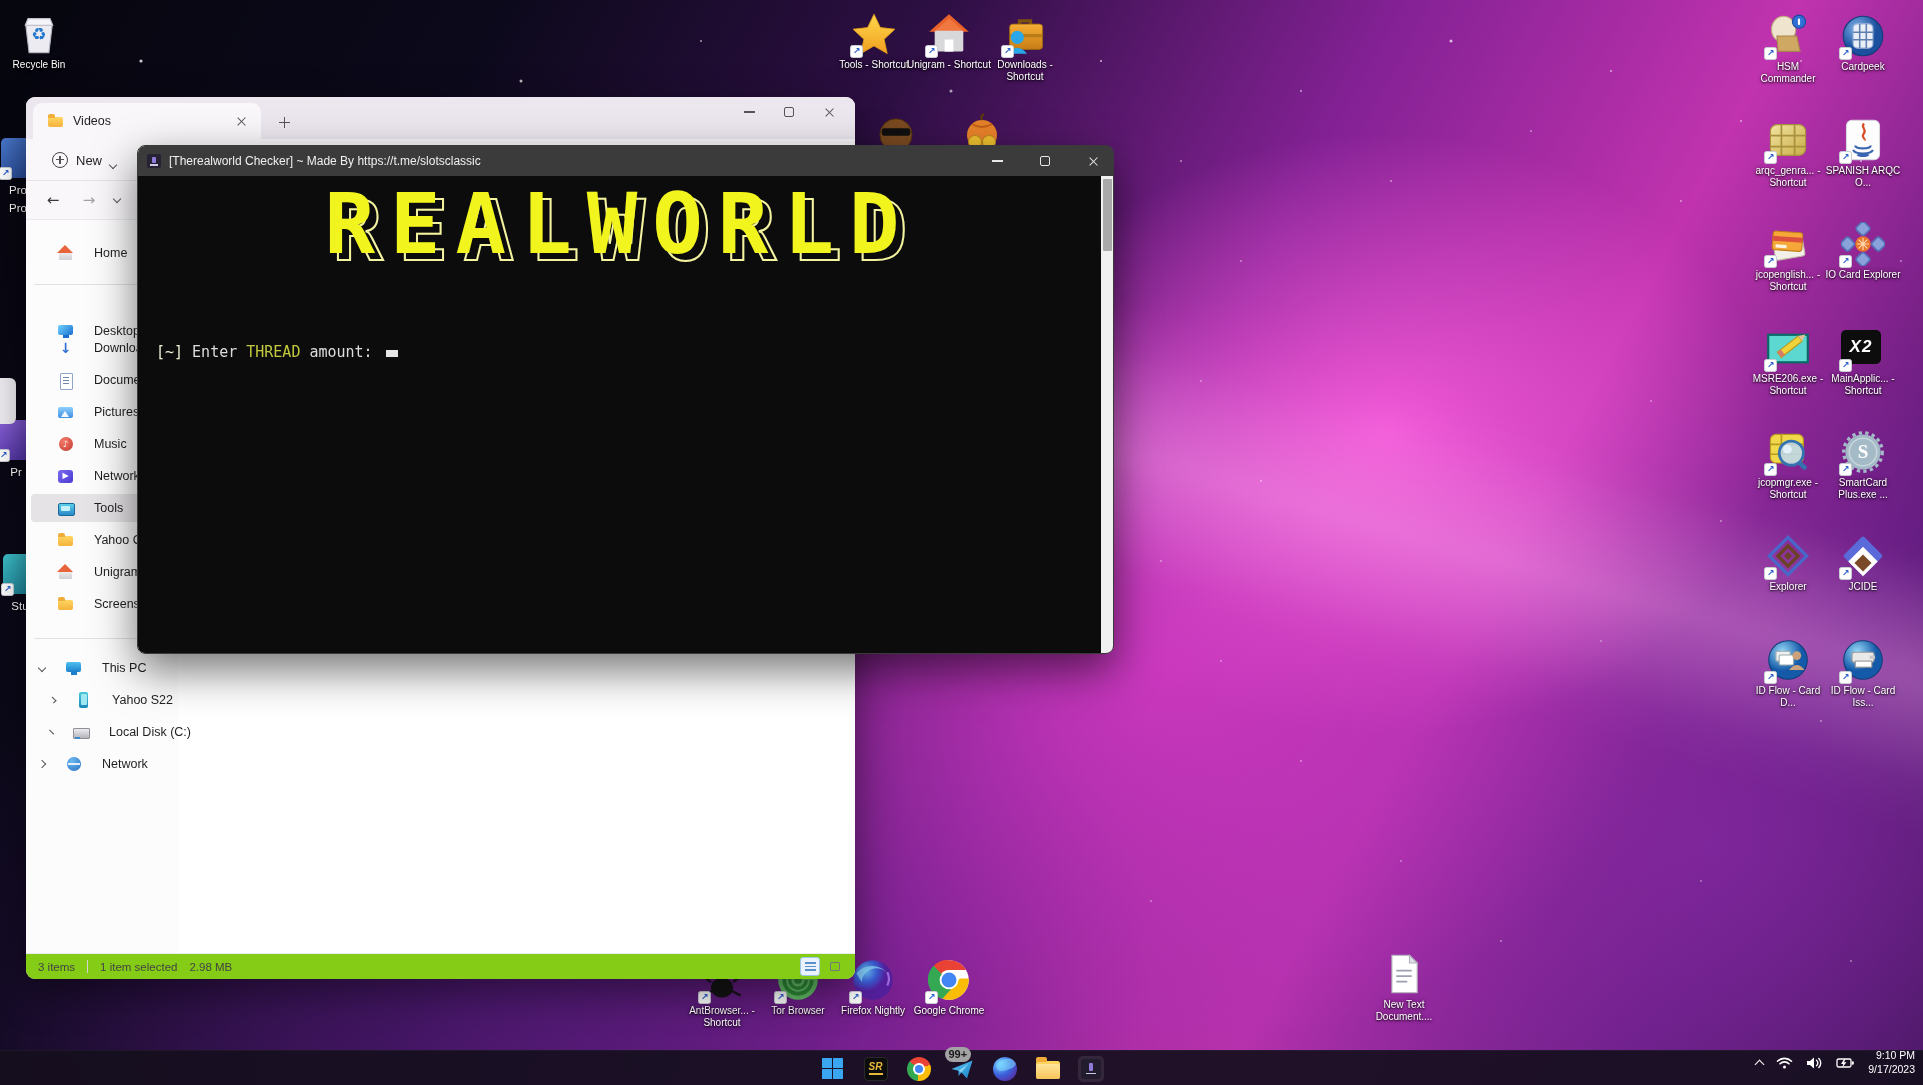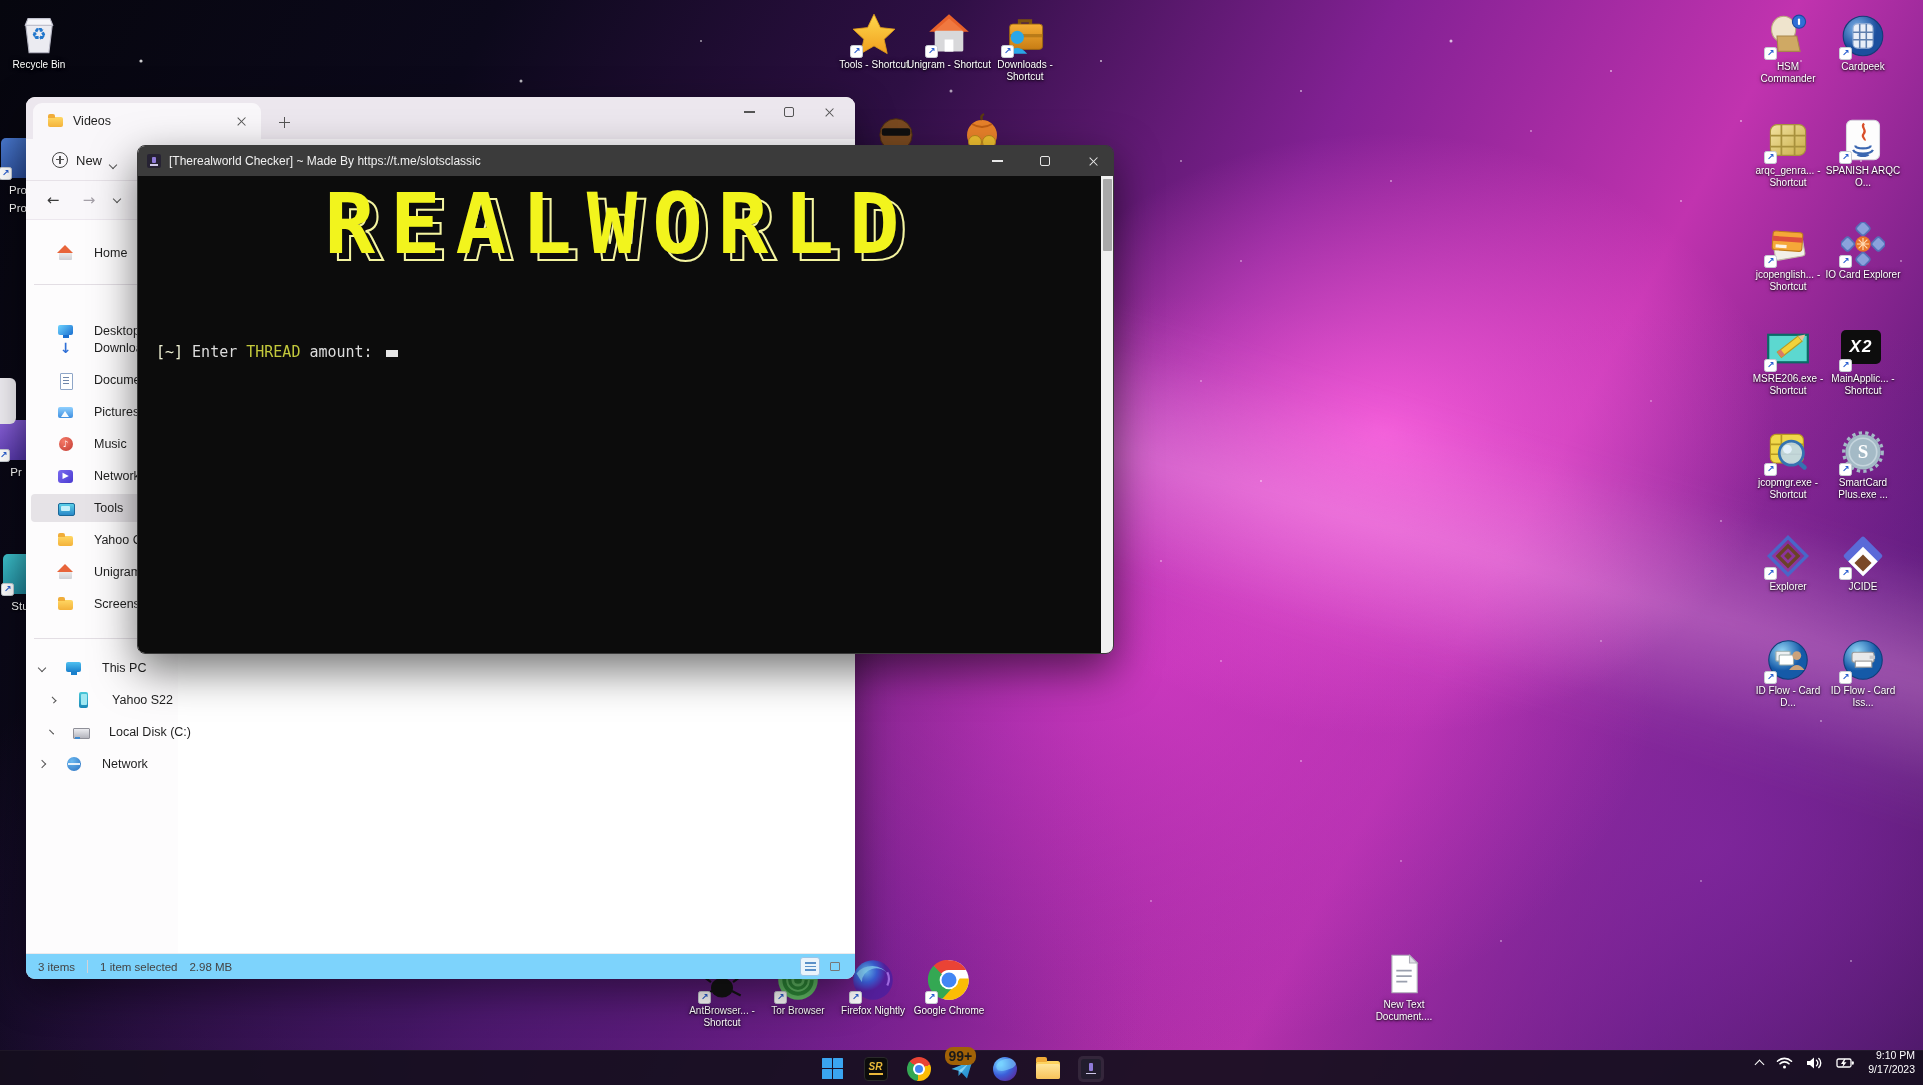--- a/index.html
+++ b/index.html
@@ -82,21 +82,21 @@
   .navg{font-family:"DejaVu Sans",sans-serif;font-size:15px;color:#3a3a3a;width:22px;text-align:center}
   .navg.dim{color:#a5a0a8}
   .ex-body{position:absolute;left:0;top:123px;right:0;bottom:26px;background:#fdfcfd}
   .ex-content{position:absolute;left:152px;top:0;right:0;bottom:0;background:#fff}
   .ex-sidebar{position:absolute;left:0;top:0;width:152px;bottom:0}
   .srow{position:absolute;left:5px;width:142px;height:28px;display:flex;align-items:center;gap:20px;border-radius:4px;font-size:12.5px;color:#1f1f1f}
   .srow.sel{background:#e6e3e7}
   .srow .lbl{white-space:nowrap}
   .sdiv{position:absolute;left:8px;width:132px;height:1px;background:#e3dee4}
   .pad1{padding-left:26px} .pad0{padding-left:8px} .pad2{padding-left:20px}
-  .ex-status{position:absolute;left:0;right:0;bottom:0;height:26px;background:#7dd3fc;border-top:1px solid #eceaed;
+  .ex-status{position:absolute;left:0;right:0;bottom:0;height:26px;background:#84cc16;border-top:1px solid #eceaed;
     display:flex;align-items:center;gap:12px;padding-left:12px;font-size:11.5px;color:#444}
   .st-sep{width:1px;height:13px;background:#d5d2d6}
   .view-toggles{position:absolute;right:10px;top:3px;display:flex;gap:5px}
   .vt{width:20px;height:19px;border-radius:3px;display:flex;align-items:center;justify-content:center}
   .vt.sel{background:#eaf3fb;border:1px solid #9cc5e8}
   .vt-lines{width:11px;height:9px;background:repeating-linear-gradient(#5a8fc8 0 1.6px,transparent 1.6px 3.7px)}
   .vt-box{width:10px;height:9px;border:1.3px solid #777;border-radius:1px}
 
   
   .si{width:17px;height:17px;position:relative;flex:none;display:flex;align-items:center;justify-content:center}
@@ -160,21 +160,21 @@
   .tb-center{position:absolute;left:50%;top:0;height:35px;transform:translateX(-50%);display:flex;align-items:center;gap:17px}
   .tb-ico{width:26px;height:26px;position:relative;display:flex;align-items:center;justify-content:center}
   .win-logo{display:grid;grid-template-columns:10px 10px;grid-template-rows:10px 10px;gap:1.6px}
   .win-logo i{background:#3aa5f0;border-radius:.5px}
   .icon-sr{width:24px;height:24px;background:#0c0c0c;border-radius:4px;display:flex;flex-direction:column;align-items:center;justify-content:center;border:1px solid #2a2a2a}
   .icon-sr .ov{position:static;color:#e8b83a;font-size:10px;font-weight:bold;font-style:italic;line-height:1}
   .icon-sr u{display:block;width:14px;height:2px;background:#e8b83a;margin-top:1.5px}
   .chrome{width:24px;height:24px;border-radius:50%;background:conic-gradient(from -50deg,#ea4335 0 33%,#fbbc05 0 66%,#34a853 0 100%);position:relative}
   .chrome::before{content:"";position:absolute;left:6px;top:6px;width:12px;height:12px;border-radius:50%;background:#fff}
   .chrome::after{content:"";position:absolute;left:8px;top:8px;width:8px;height:8px;border-radius:50%;background:#4285f4}
-  .badge{position:absolute;top:-9px;left:-4px;background:#a16207;color:#1a1a1a;font-size:14px;font-weight:bold;
+  .badge{position:absolute;top:-9px;left:-4px;background:#a3a3a3;color:#1a1a1a;font-size:11px;font-weight:bold;
     border-radius:8px;padding:1px 4px;line-height:1.2;z-index:2}
   .ffx{width:24px;height:24px;border-radius:50%;background:radial-gradient(circle at 30% 28%,#6ec6ff 8%,#3b5fd9 48%,#5a2a9e 85%);position:relative;overflow:hidden}
   .ffx::after{content:"";position:absolute;left:3px;top:2px;width:20px;height:11px;border-radius:50% 50% 40% 40%;background:rgba(130,220,255,.55);transform:rotate(-18deg)}
   .tb-folder{width:24px;height:18px;background:linear-gradient(#ffd763,#f0ab38);border-radius:2.5px;position:relative;margin-top:3px}
   .tb-folder::before{content:"";position:absolute;left:0;top:-4px;width:11px;height:5px;background:#f0ab38;border-radius:2px 2px 0 0}
   .tb-folder::after{content:"";position:absolute;left:0;top:3px;width:24px;height:15px;background:linear-gradient(#ffe59a,#f7c35a);border-radius:2px}
   .tb-active{background:rgba(255,255,255,.09);border-radius:5px}
   .tb-conico{width:20px;height:20px;background:#221d2e;border-radius:3px;position:relative}
   .tb-conico::before{content:"";position:absolute;left:8px;top:4px;width:4px;height:8px;background:#8f7ad8;border-radius:1px}
   .tb-conico::after{content:"";position:absolute;left:5px;top:14px;width:10px;height:1.5px;background:#cfc8e8}

